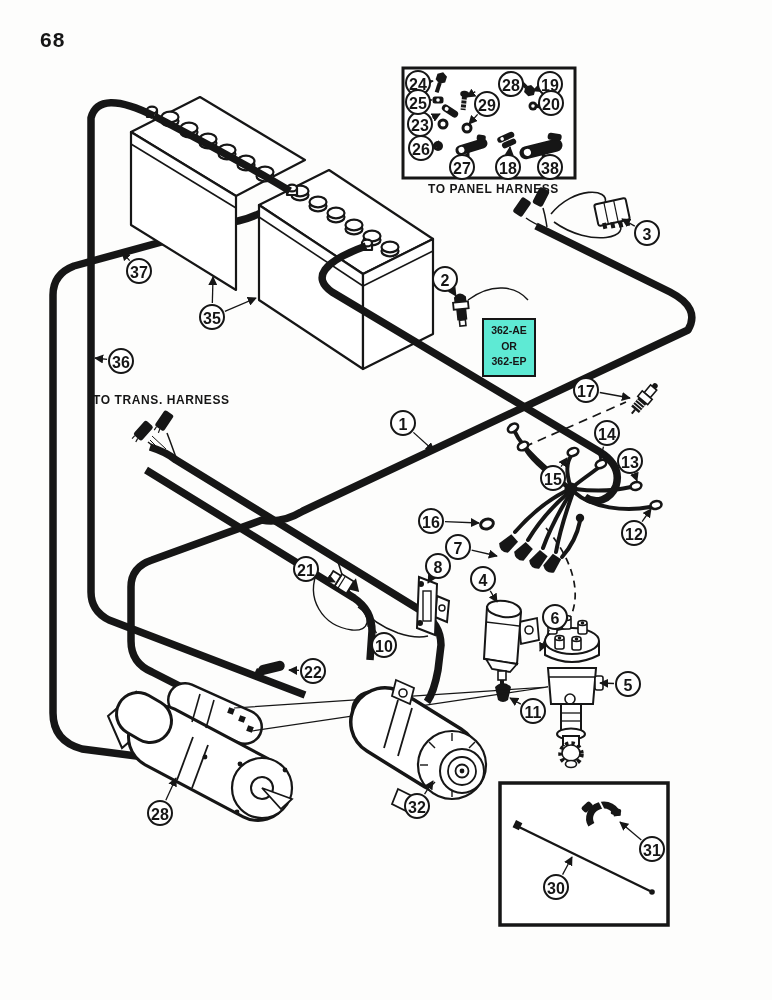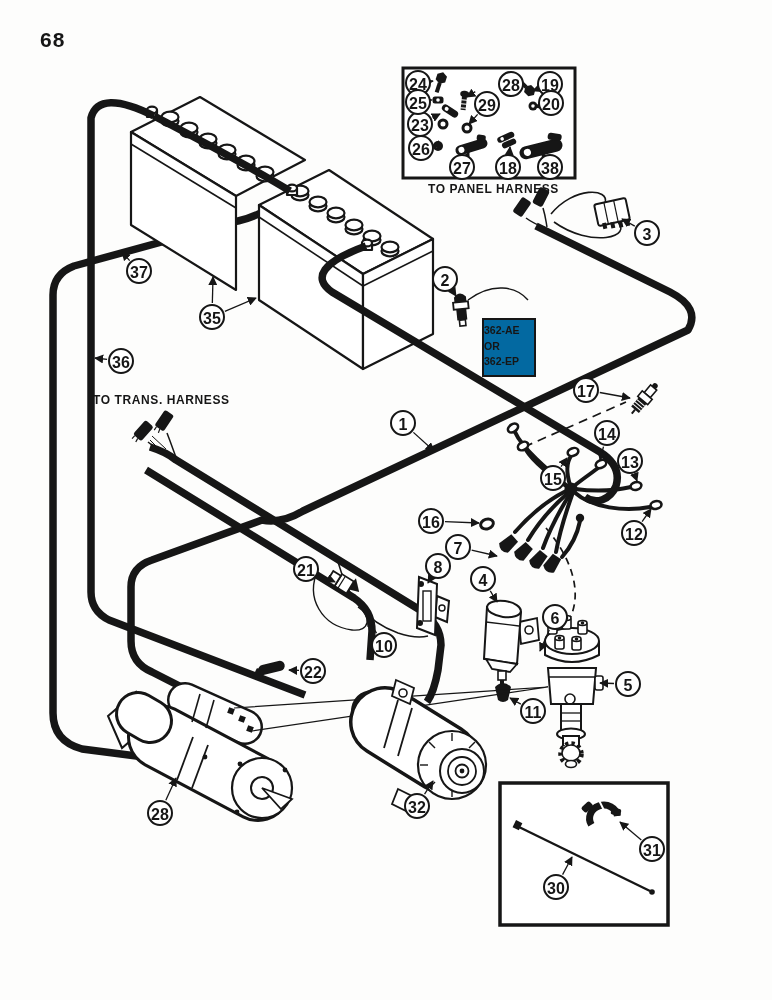--- a/index.html
+++ b/index.html
@@ -4,21 +4,21 @@
 <style>
   html,body{margin:0;padding:0;background:#e8e8e8;}
   .stage{position:relative;width:772px;height:1000px;background:#fdfdfc;overflow:hidden;
          font-family:"Liberation Sans", sans-serif;color:#161616;}
   .stage svg{position:absolute;left:0;top:0;}
   .page-num{position:absolute;left:40px;top:28px;font-size:21px;font-weight:bold;letter-spacing:1px;}
   .lbl{position:absolute;font-size:12px;font-weight:bold;letter-spacing:.6px;white-space:nowrap;}
   .lbl.panel{left:428px;top:182px;width:130px;}
   .lbl.trans{left:93px;top:393px;}
   .pn-box{position:absolute;left:482px;top:318px;width:50px;height:52px;border:2.5px solid #161616;
-          background:#0369a1;font-size:10.5px;font-weight:bold;padding-top:3px;line-height:15.5px;}
+          background:#5eead4;text-align:center;font-size:10.5px;font-weight:bold;padding-top:3px;line-height:15.5px;}
   #callout-layer{position:absolute;left:0;top:0;width:772px;height:1000px;pointer-events:none;}
   .callout{position:absolute;width:26px;height:26px;border:2px solid #161616;border-radius:50%;
            background:#fff;font-size:16px;font-weight:bold;line-height:26px;text-align:center;box-sizing:border-box;}
   .leader{stroke:#161616;stroke-width:1.3;fill:none;}
 </style>
 </head>
 <body>
 
 <div class="stage">
 

